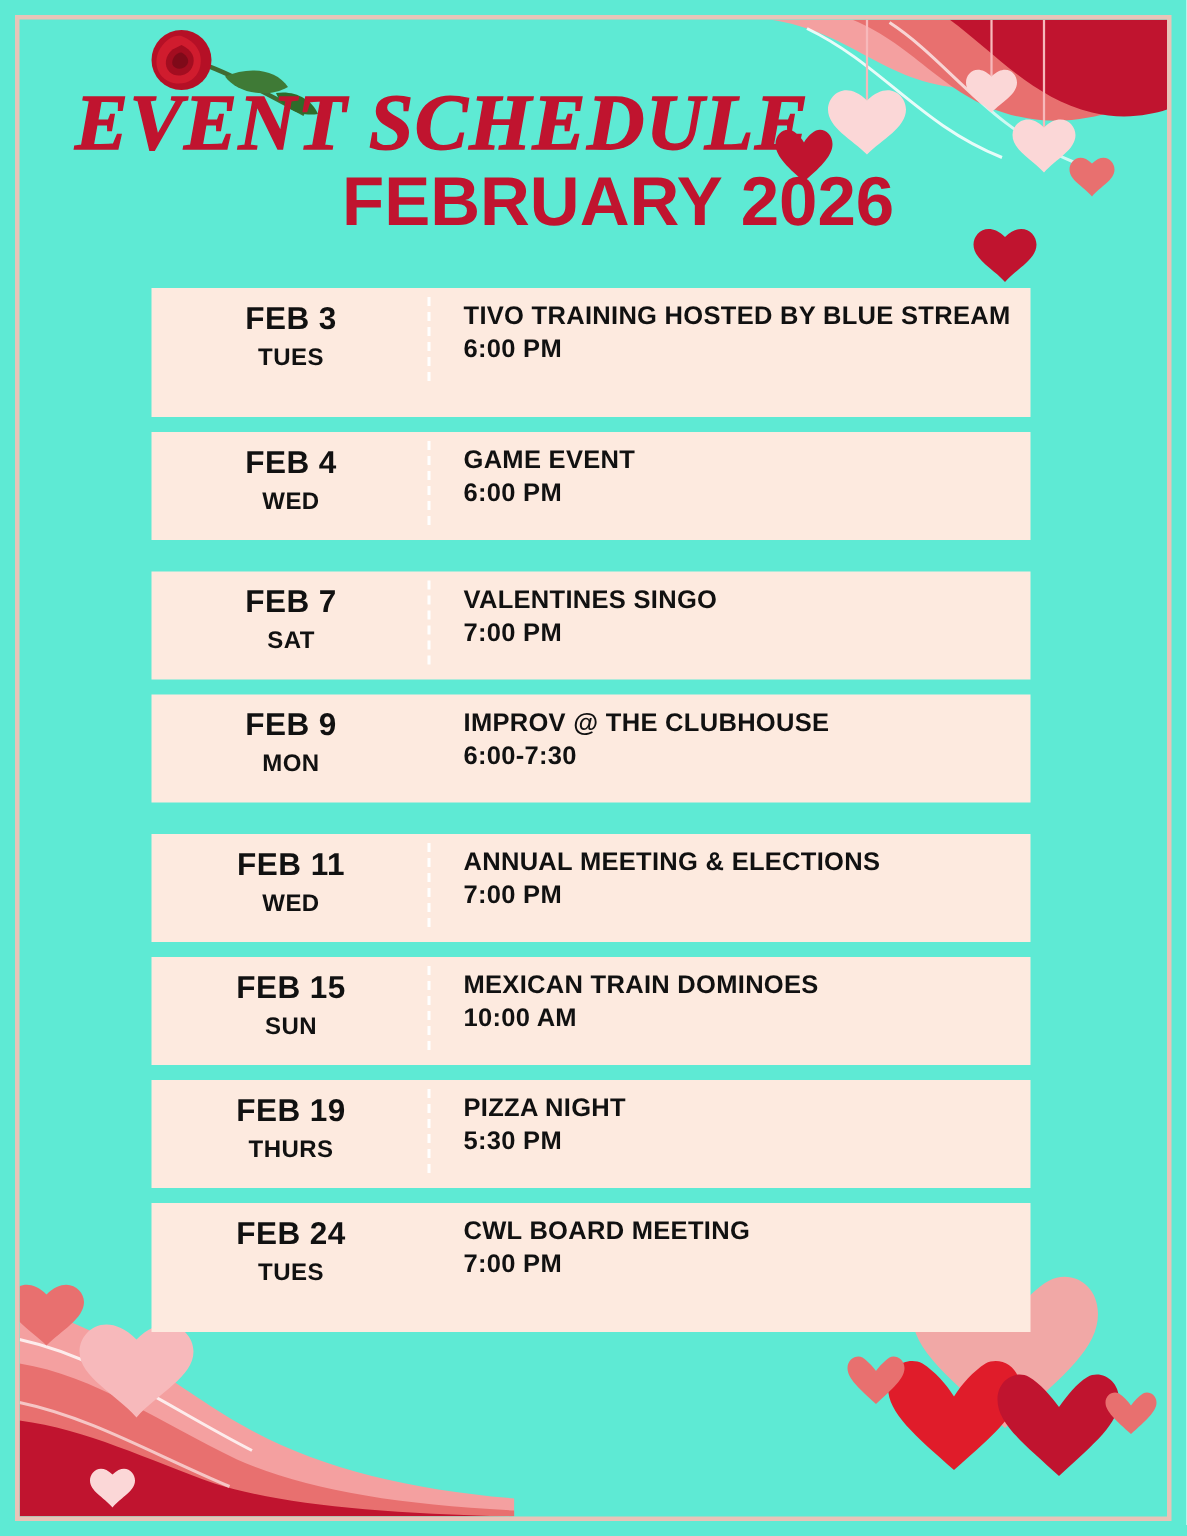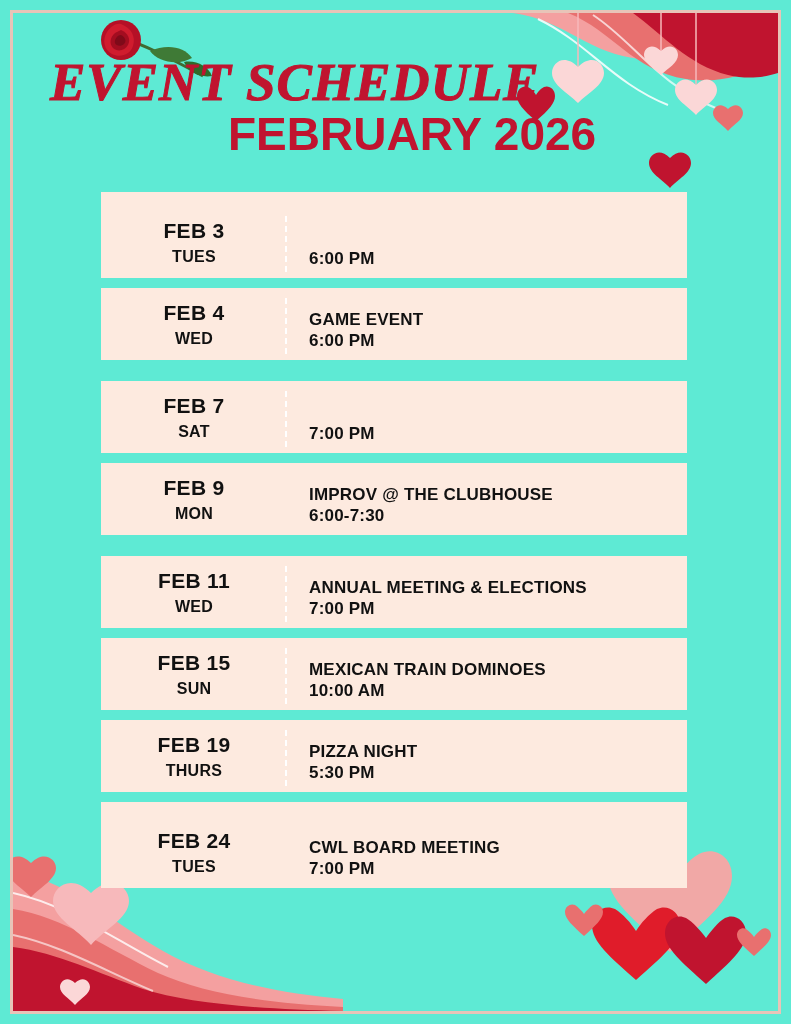--- a/index.html
+++ b/index.html
@@ -102,21 +102,21 @@
     position: absolute;
     left: 101px;
     top: 192px;
     width: 586px;
     z-index: 15;
   }
   .row {
     position: relative;
     background: #fdeadf;
     display: flex;
-    align-items: flex-end;
+    align-items: flex-start;
     margin-bottom: 10px;
     min-height: 72px;
   }
   .row.gap-after {
     margin-bottom: 21px;
   }
   .date-cell {
     width: 186px;
     flex: none;
     position: relative;
@@ -257,20 +257,21 @@
   </div>
 
   <div class="schedule">
 
     <div class="row tall">
       <div class="date-cell">
         <div class="date-num">FEB 3</div>
         <div class="date-day">TUES</div>
       </div>
       <div class="event-cell">
+        <div class="event-title">TIVO TRAINING HOSTED BY BLUE STREAM</div>
         <div class="event-time">6:00 PM</div>
       </div>
     </div>
 
     <div class="row gap-after">
       <div class="date-cell">
         <div class="date-num">FEB 4</div>
         <div class="date-day">WED</div>
       </div>
       <div class="event-cell">
@@ -278,20 +279,21 @@
         <div class="event-time">6:00 PM</div>
       </div>
     </div>
 
     <div class="row">
       <div class="date-cell">
         <div class="date-num">FEB 7</div>
         <div class="date-day">SAT</div>
       </div>
       <div class="event-cell">
+        <div class="event-title">VALENTINES SINGO</div>
         <div class="event-time">7:00 PM</div>
       </div>
     </div>
 
     <div class="row gap-after no-div">
       <div class="date-cell">
         <div class="date-num">FEB 9</div>
         <div class="date-day">MON</div>
       </div>
       <div class="event-cell">

